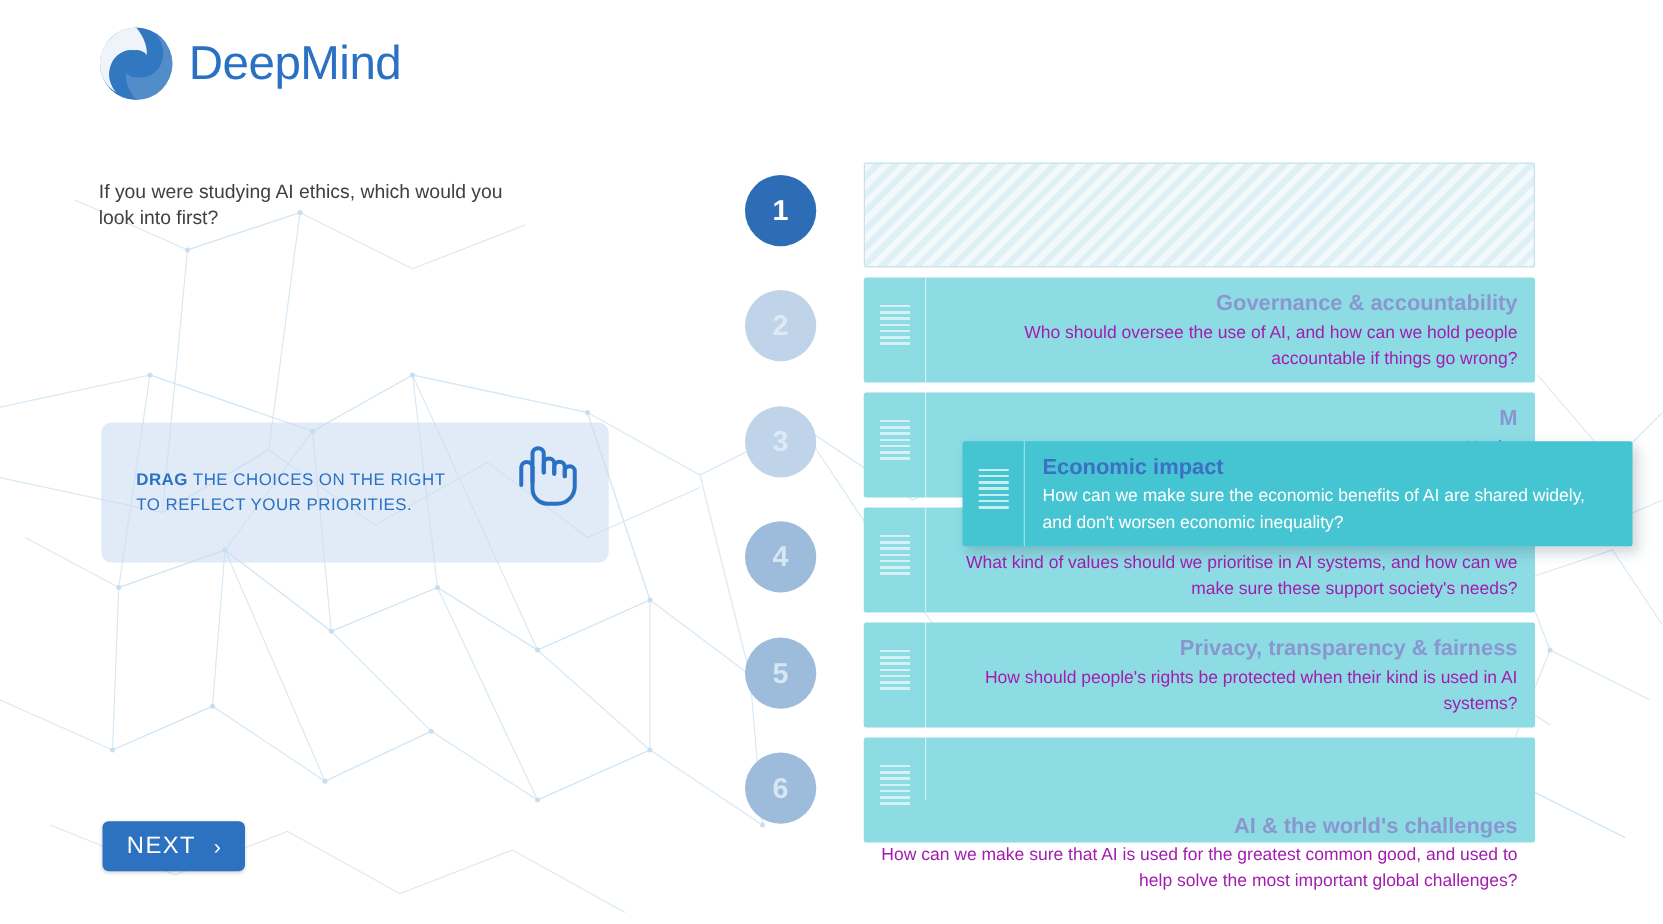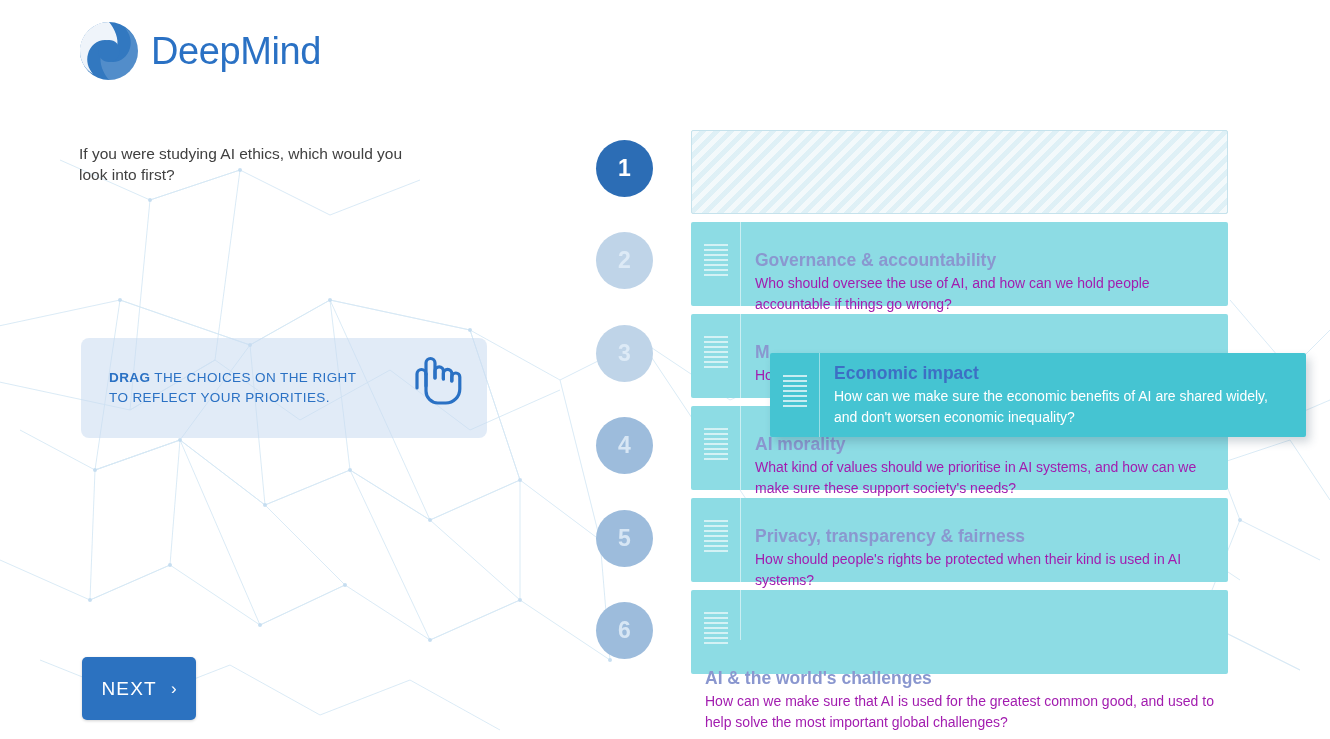--- a/index.html
+++ b/index.html
@@ -23,35 +23,35 @@
   }
 
   
   #prompt {
     position: absolute; left: 79px; top: 143px; width: 330px;
     font-size: 15.5px; line-height: 21px; color: #404040;
   }
 
   
   #drag-hint {
-    position: absolute; left: 81px; top: 338px; width: 406px; height: 100px;
+    position: absolute; left: 81px; top: 338px; width: 406px; height: 112px;
     background: rgba(200, 219, 240, 0.55);
     border-radius: 8px;
     display: flex; align-items: center;
   }
   #drag-hint .hint-text {
     margin-left: 28px; width: 270px;
     font-size: 13.5px; line-height: 20px; letter-spacing: 0.4px;
     color: #2a71c4; text-transform: uppercase;
   }
   #drag-hint .hint-text b { font-weight: 700; }
 
   
   #next-btn {
-    position: absolute; left: 82px; top: 657px; width: 114px; height: 63px;
+    position: absolute; left: 82px; top: 657px; width: 114px; height: 40px;
     background: #2c72c0; border-radius: 5px; border: 0;
     color: #ffffff; cursor: pointer;
     display: flex; align-items: center; justify-content: center; gap: 14px;
     box-shadow: 0 1px 3px rgba(0,0,0,0.18);
   }
   #next-btn .label { font-size: 19px; letter-spacing: 1.2px; }
   #next-btn .chev { font-size: 17px; line-height: 1; }
 
   
   .rank-circle {
@@ -84,21 +84,21 @@
   .card .handle {
     width: 50px; flex: 0 0 50px; position: relative;
     border-right: 1px solid rgba(255,255,255,0.55);
   }
   .card .handle .bars {
     position: absolute; left: 13px; top: 22px; width: 24px; height: 34px;
     background: repeating-linear-gradient(to bottom,
       rgba(255,255,255,0.62) 0px, rgba(255,255,255,0.62) 2px,
       transparent 2px, transparent 5px);
   }
-  .card .body { padding: 27px 14px 0 14px; flex: 1 1 auto; }
+  .card .body { padding: 9px 14px 0 14px; flex: 1 1 auto; text-align: right; }
   .card .title {
     font-size: 17.5px; font-weight: 700; color: #8a97cf; line-height: 23px;
   }
   .card .desc {
     font-size: 14px; line-height: 20.5px; color: #a21caf; margin-top: 1px;
   }
 
   
   #dragged-card {
     position: absolute; left: 770px; top: 309px; width: 536px; height: 84px;

